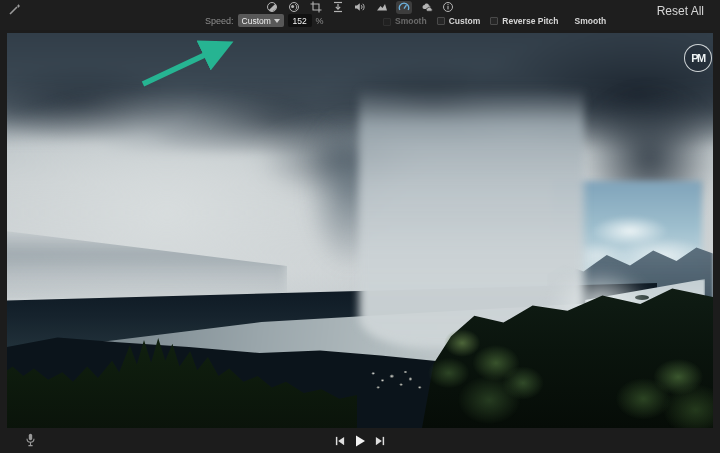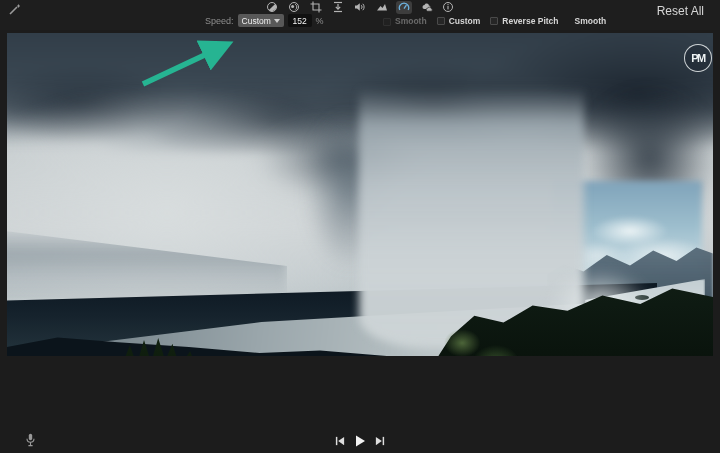--- a/index.html
+++ b/index.html
@@ -27,21 +27,21 @@
   .unit{font-size:9px;color:#8f8f8f;}
 
   .check-row{position:absolute;left:383px;top:13px;height:15px;display:flex;align-items:center;gap:10px;}
   .chk{display:flex;align-items:center;gap:4px;cursor:pointer;}
   .chk .box{width:8px;height:8px;background:#262626;border:1px solid #4a4a4a;border-radius:1px;}
   .chk .lbl{font-size:8.5px;font-weight:bold;color:#d6d6d6;white-space:nowrap;}
   .chk.disabled{opacity:.4;align-items:flex-end;}
   .reset-btn{font-size:8.5px;font-weight:bold;color:#d6d6d6;margin-left:6px;cursor:pointer;}
 
   
-  .viewer{position:absolute;left:7px;top:33px;width:706px;height:323px;overflow:hidden;background:#0369a1;}
+  .viewer{position:absolute;left:7px;top:33px;width:706px;height:395px;overflow:hidden;background:#0369a1;}
   .scene div{position:absolute;}
   .mist-base{inset:0;background:linear-gradient(180deg,#8b98a1 0%,#b6bfc3 18%,#c9cfd1 38%,#ced3d5 60%,#c2cacd 78%,#aeb8bc 100%);}
   .cloud-band{left:-12px;right:-12px;top:-12px;height:132px;filter:blur(5px);
     background:
      radial-gradient(150px 55px at 12% 62%, rgba(38,49,60,.85), transparent 72%),
      radial-gradient(190px 65px at 38% 74%, rgba(44,56,67,.9), transparent 72%),
      radial-gradient(170px 60px at 60% 64%, rgba(33,43,53,.9), transparent 72%),
      radial-gradient(220px 85px at 88% 55%, rgba(26,35,45,.95), transparent 75%),
      radial-gradient(120px 45px at 25% 88%, rgba(108,121,131,.5), transparent 70%),
      linear-gradient(180deg,#2f3b46 0%,#3a4752 45%,rgba(63,76,87,.85) 65%,rgba(63,76,87,0) 95%);}

